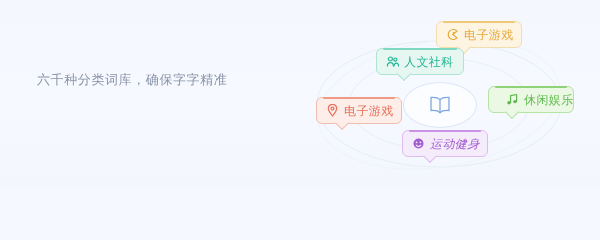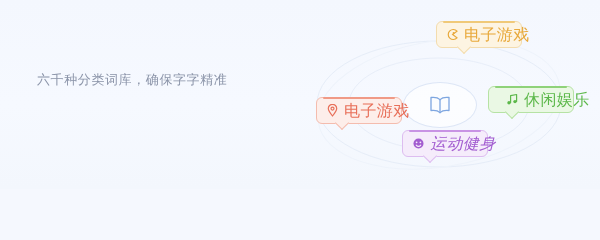--- a/index.html
+++ b/index.html
@@ -43,21 +43,21 @@
     position:absolute;box-sizing:border-box;
     border-radius:6px;border:1px solid;
     display:flex;align-items:center;
     padding:0 9px;height:27px;white-space:nowrap;
   }
   .bubble .bi{
     width:13px;height:13px;margin-right:5px;flex:none;
     display:flex;align-items:center;justify-content:center;
   }
   .bubble .bi svg{display:block;}
-  .bubble .bl{font-size:16px;letter-spacing:.4px;line-height:1;}
+  .bubble .bl{font-size:12px;letter-spacing:.4px;line-height:1;}
   
   .bubble::before{
     content:"";position:absolute;left:6px;right:6px;top:-1px;height:2px;
     border-radius:2px;
   }
   
   .bubble::after{
     content:"";position:absolute;width:9px;height:9px;
     bottom:-5px;transform:rotate(45deg);
     border-right:1px solid;border-bottom:1px solid;
@@ -124,20 +124,31 @@
     <div class="bubble" id="b-game">
       <span class="bi">
         <svg width="13" height="13" viewBox="0 0 13 13" fill="none" stroke="#e8a93c" stroke-width="1.2" stroke-linecap="round">
           <path d="M11 3.2A5 5 0 1 0 11 9.8L6.6 6.5z"></path>
           <circle cx="7.6" cy="4.9" r="1" fill="#e8a93c" stroke="none"></circle>
         </svg>
       </span>
       <span class="bl">电子游戏</span>
     </div>
 
+    <div class="bubble" id="b-human">
+      <span class="bi">
+        <svg width="13" height="13" viewBox="0 0 13 13" fill="none" stroke="#24b695" stroke-width="1.2" stroke-linecap="round" stroke-linejoin="round">
+          <circle cx="4.4" cy="4" r="2"></circle>
+          <circle cx="9.3" cy="4.6" r="1.6"></circle>
+          <path d="M1.4 11c0-2 1.4-3.3 3-3.3s3 1.3 3 3.3"></path>
+          <path d="M8 11c0-1.8 1.1-2.9 2.4-2.9s2.2 1.1 2.2 2.9"></path>
+        </svg>
+      </span>
+      <span class="bl">人文社科</span>
+    </div>
 
     <div class="bubble" id="b-leisure">
       <span class="bi">
         <svg width="13" height="13" viewBox="0 0 13 13" fill="none" stroke="#5cb84a" stroke-width="1.2" stroke-linecap="round" stroke-linejoin="round">
           <path d="M4.6 9.6V2.6l6-1.1v7"></path>
           <circle cx="3" cy="9.8" r="1.7" fill="#5cb84a" stroke="none"></circle>
           <circle cx="9" cy="8.6" r="1.7" fill="#5cb84a" stroke="none"></circle>
         </svg>
       </span>
       <span class="bl">休闲娱乐</span>

